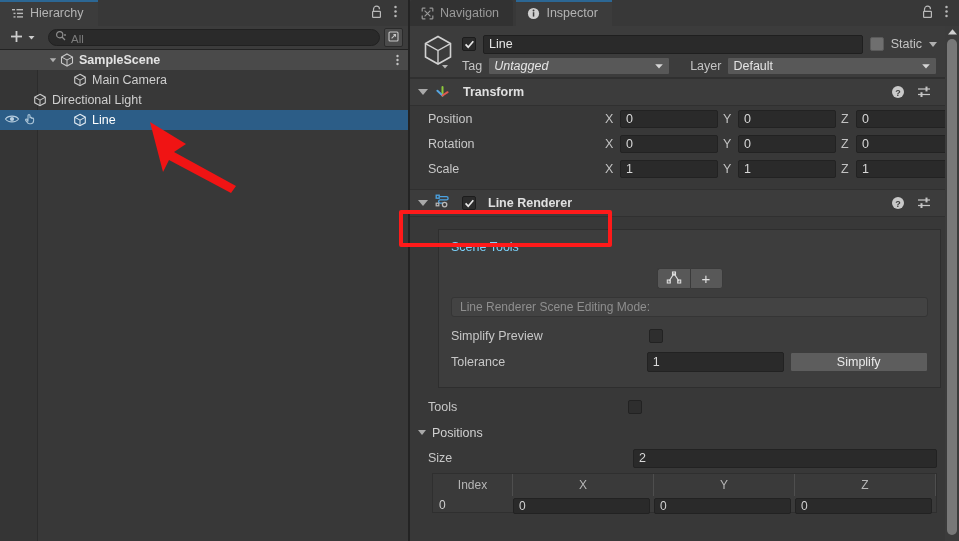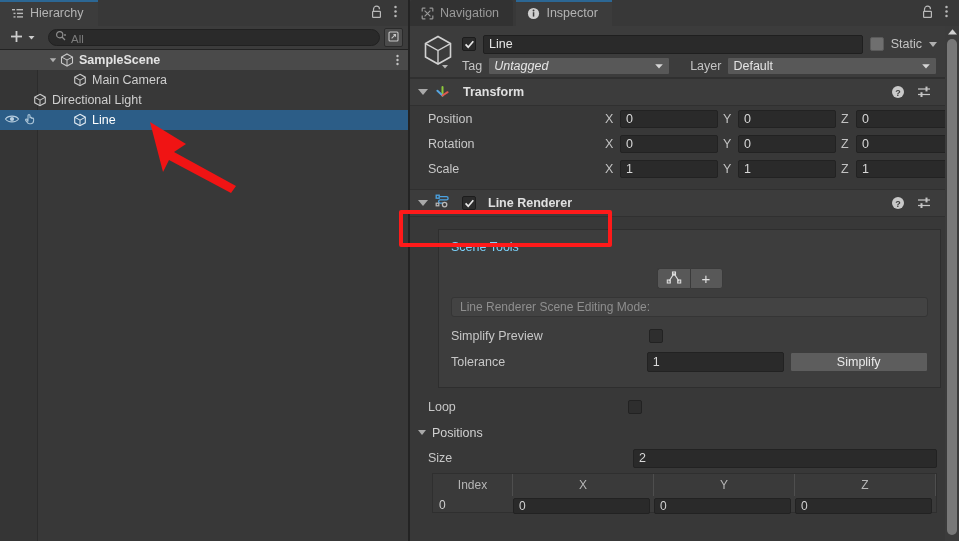--- a/index.html
+++ b/index.html
@@ -574,21 +574,21 @@
           <span class="cb empty"></span>
         </div>
         <div class="tools-row">
           <span class="tools-lbl">Tolerance</span>
           <span class="num" style="width:138px; height:20px; margin-right:6px;">1</span>
           <span class="simplify-btn">Simplify</span>
         </div>
       </div>
 
       <div class="loop-row" style="margin-top:6px;">
-        <span class="loop-lbl">Loop</span>
+        <span class="loop-lbl">Tools</span>
         <span class="cb empty"></span>
       </div>
 
       <div class="pos-foldout">
         <span class="foldout-tri sm"></span>
         <span style="font-size:12.5px; color:#d0d0d0;">Positions</span>
       </div>
 
       <div class="size-row">
         <span class="size-lbl">Size</span>

